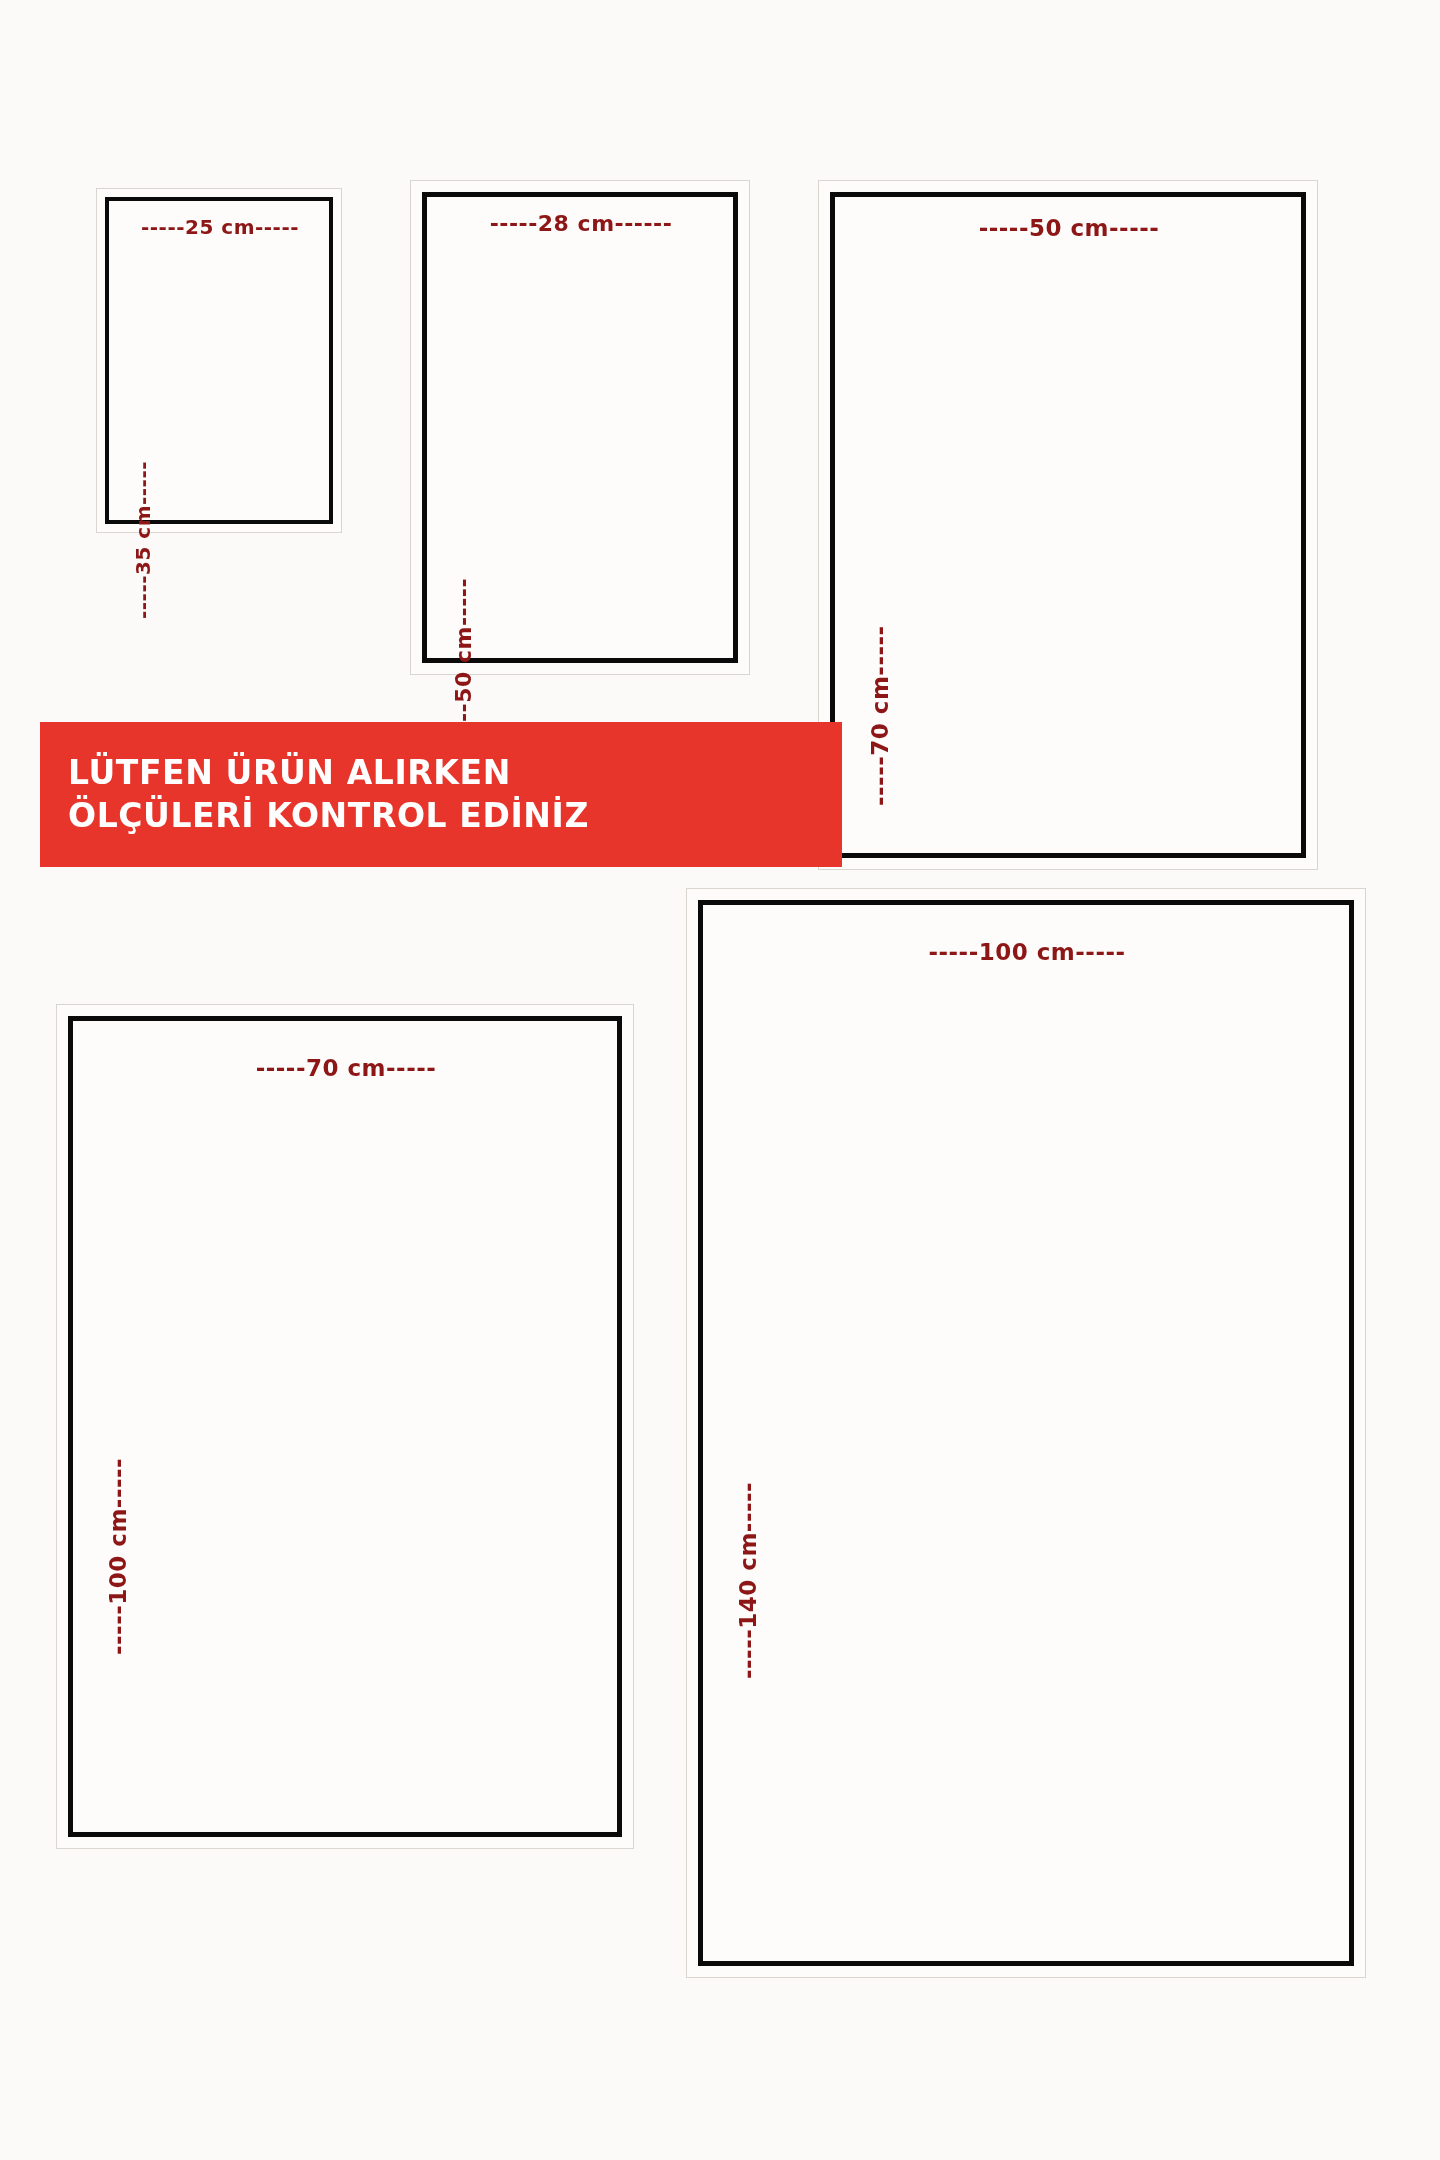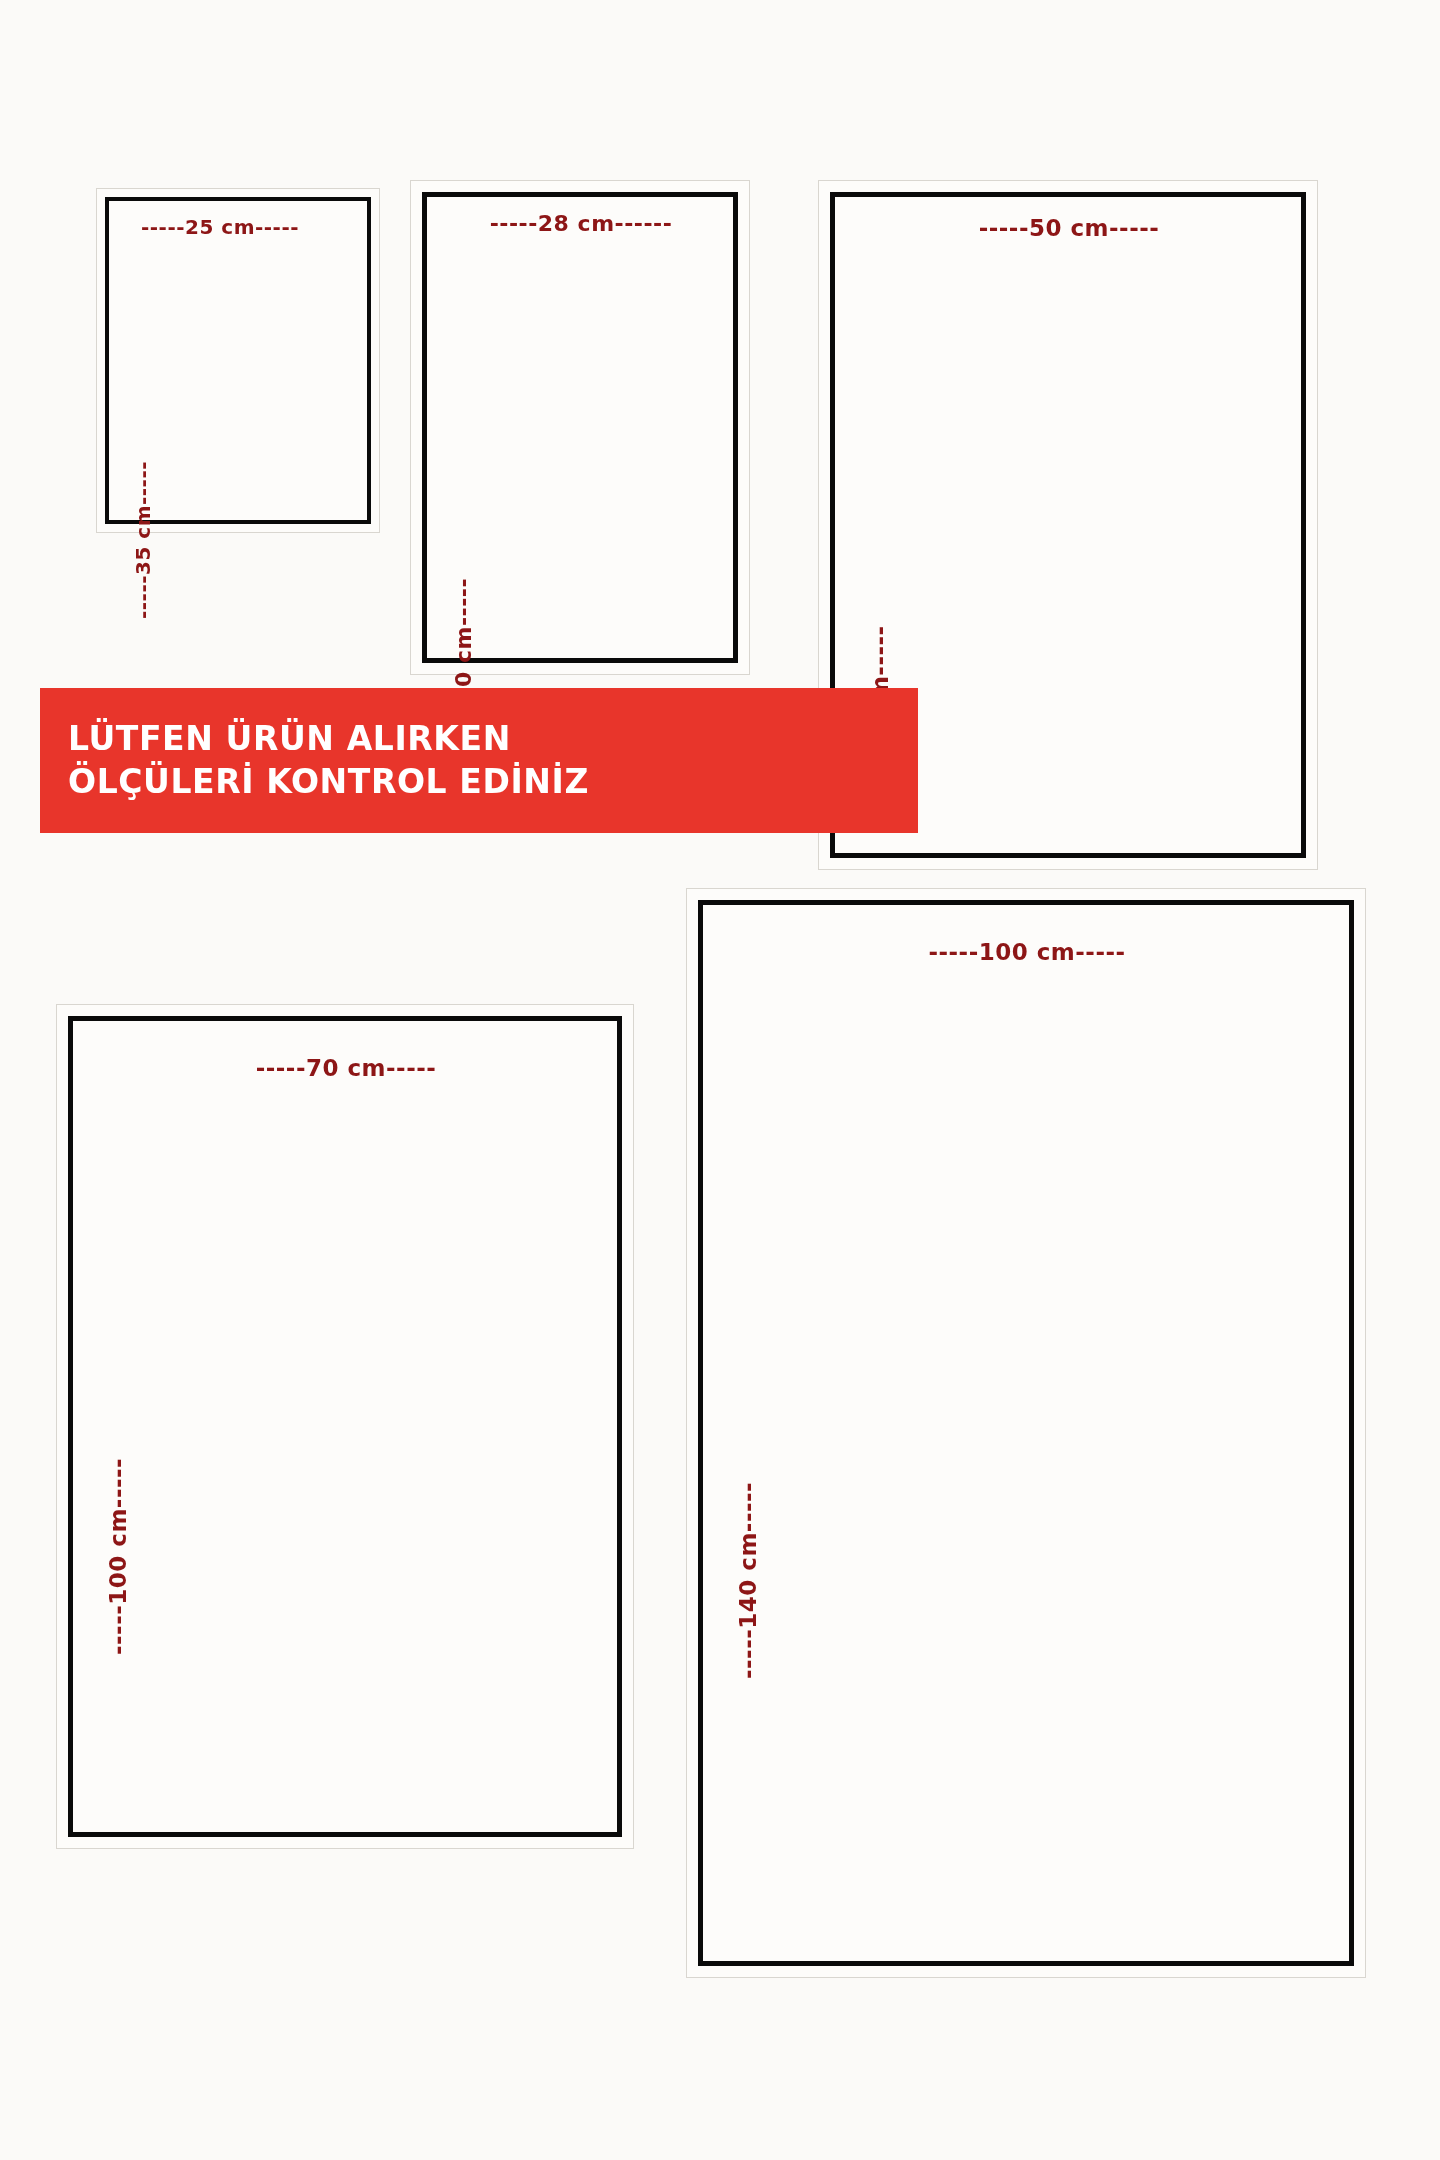--- a/index.html
+++ b/index.html
@@ -78,39 +78,39 @@
     letter-spacing: 0.6px;
     line-height: 1.28;
     font-family: "DejaVu Sans", sans-serif;
   }
 </style>
 </head>
 <body>
 
 <div class="canvas">
 
-  <div class="frame small" style="left:96px; top:188px; width:284px; height:345px;">
+  <div class="frame small" style="left:96px; top:188px; width:246px; height:345px;">
     <div class="inner"></div>
     <div class="dim h" style="left:0; top:26px; width:246px; font-size:20px;">-----25 cm-----</div>
     <div class="dim v" style="left:34px; top:430px; font-size:20px;">-----35 cm-----</div>
   </div>
 
   <div class="frame" style="left:410px; top:180px; width:340px; height:495px;">
     <div class="inner"></div>
     <div class="dim h" style="left:0; top:30px; width:340px; font-size:22px;">-----28 cm------</div>
     <div class="dim v" style="left:40px; top:570px; font-size:22px;">-----50 cm-----</div>
   </div>
 
   <div class="frame" style="left:818px; top:180px; width:500px; height:690px;">
     <div class="inner"></div>
     <div class="dim h" style="left:0; top:34px; width:500px; font-size:23px;">-----50 cm-----</div>
     <div class="dim v" style="left:48px; top:625px; font-size:23px;">-----70 cm-----</div>
   </div>
 
-  <div class="banner" style="left:40px; top:688px; width:878px; height:145px;">
+  <div class="banner" style="left:40px; top:722px; width:802px; height:145px;">
     <div class="line">LÜTFEN ÜRÜN ALIRKEN</div>
     <div class="line">ÖLÇÜLERİ KONTROL EDİNİZ</div>
   </div>
 
   <div class="frame" style="left:56px; top:1004px; width:578px; height:845px;">
     <div class="inner"></div>
     <div class="dim h" style="left:0; top:50px; width:578px; font-size:23px;">-----70 cm-----</div>
     <div class="dim v" style="left:48px; top:650px; font-size:23px;">-----100 cm-----</div>
   </div>
 

